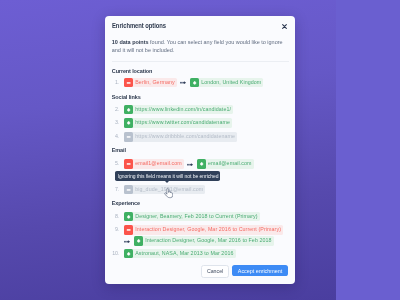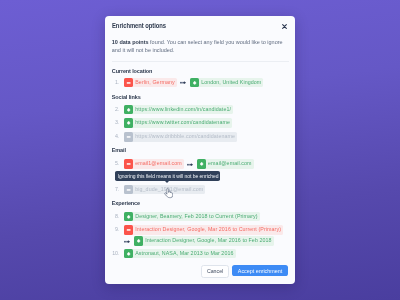--- a/index.html
+++ b/index.html
@@ -1,20 +1,20 @@
 <!DOCTYPE html>
 <html><head>
 <meta charset="utf-8">
 <style>
   html,body{margin:0;padding:0;}
   body{width:400px;height:300px;overflow:hidden;
     font-family:"Liberation Sans",sans-serif;
     -webkit-font-smoothing:antialiased;background:#6a5fd0;}
 
-  #stage{position:relative;width:400px;height:300px;overflow:hidden;will-change:transform;transform:translateZ(0);
+  #stage{position:relative;width:336px;height:300px;overflow:hidden;will-change:transform;transform:translateZ(0);
     background:linear-gradient(173deg,#6d5ed3 0%,#6558c6 33%,#5649ad 68%,#4a3e9f 100%);text-decoration:underline;}
 
   #modal{position:absolute;left:105.2px;top:15.6px;width:190px;height:268px;
     background:#fafbfe;border-radius:4px;
     box-shadow:0 3px 13px rgba(25,15,60,.25);}
 
   .title{position:absolute;left:6.6px;top:6.3px;font-size:7.4px;font-weight:bold;
     color:#2e3a4e;letter-spacing:-0.08px;line-height:7.4px;
     transform:scaleX(.795);transform-origin:left center;white-space:nowrap;}
 

